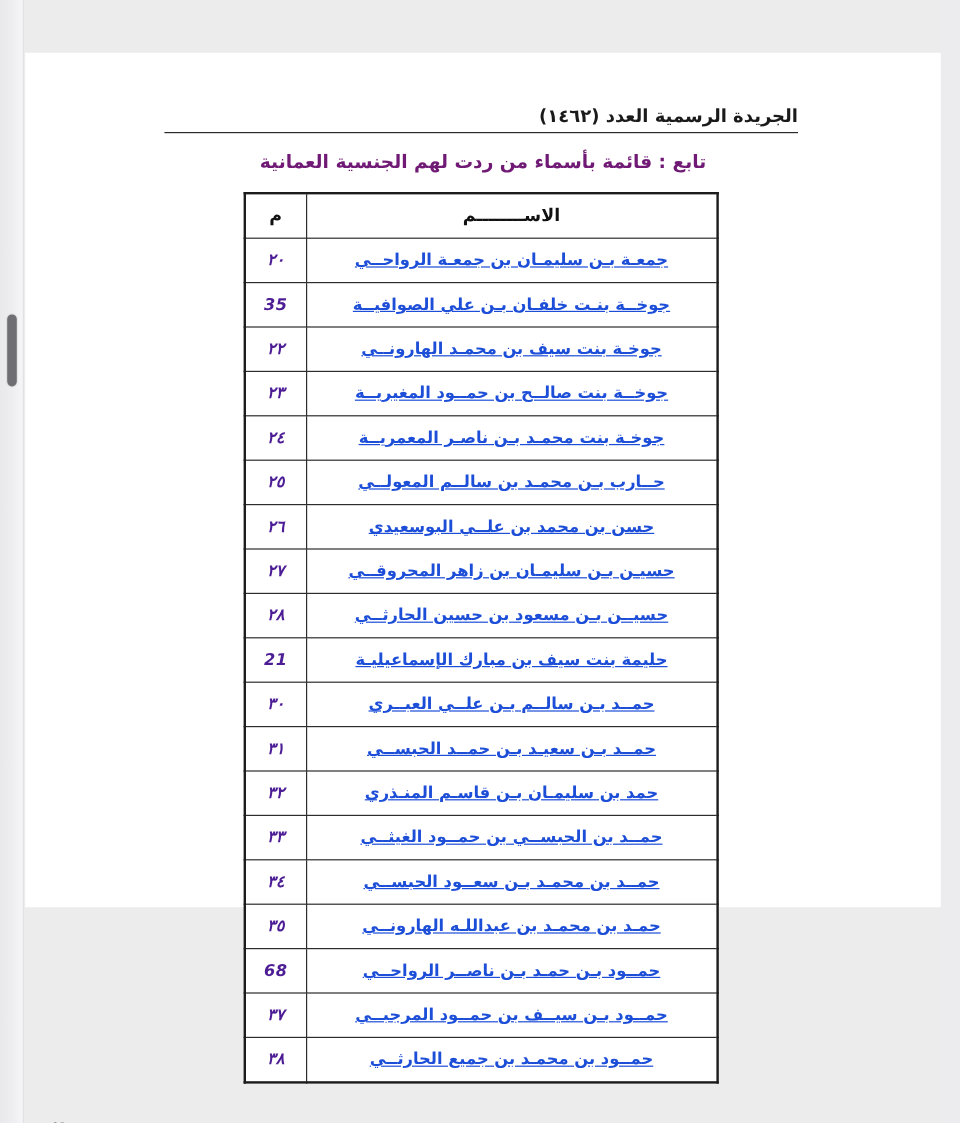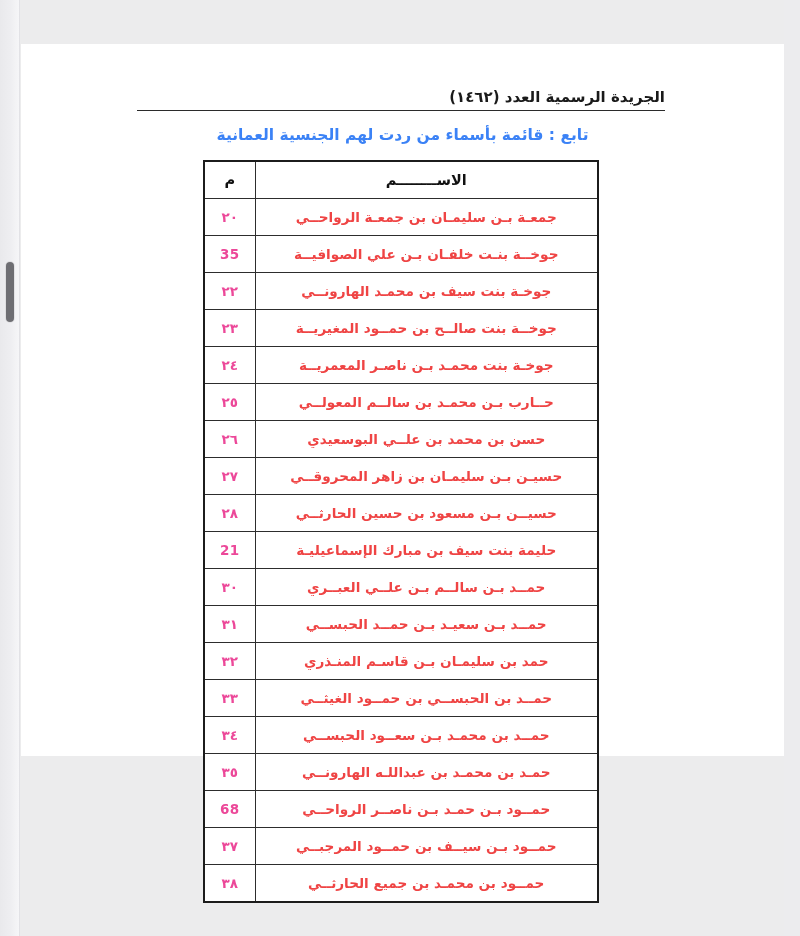--- a/index.html
+++ b/index.html
@@ -86,21 +86,21 @@
 
   
   #doc-title {
     position: absolute;
     top: 80px;
     left: 0;
     width: 763px;
     text-align: center;
     font-size: 15.5px;
     font-weight: 700;
-    color: #3b82f6;
+    color: #701a75;
     direction: rtl;
     white-space: nowrap;
     line-height: 1.5;
   }
 
   
   #names-table-wrap {
     position: absolute;
     top: 116px;
     left: 182px;
@@ -130,31 +130,33 @@
     color: #111;
     text-align: center;
     letter-spacing: 0.5px;
   }
   thead tr th { border-bottom: 2px solid #1c1c1c; height: 36px; }
 
   td.cell-name {
     text-align: center;
     font-size: 13.6px;
     font-weight: 700;
-    color: #ef4444;
+    color: #1d4ed8;
     white-space: nowrap;
     padding: 0 6px;
     letter-spacing: 0.15px;
+    text-decoration: underline;
   }
   td.cell-num {
     text-align: center;
     font-size: 13.5px;
     font-weight: 700;
-    color: #ec4899;
+    color: #4c1d95;
     letter-spacing: 0.4px;
+    font-style: italic;
   }
 
   
   #page-footer {
     position: absolute;
     top: 888px;
     left: 14px;
     width: 763px;
     text-align: left;
     font-size: 13.5px;

